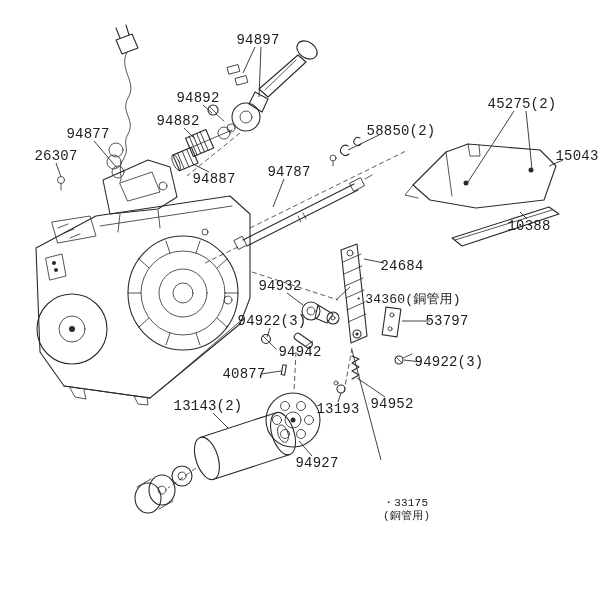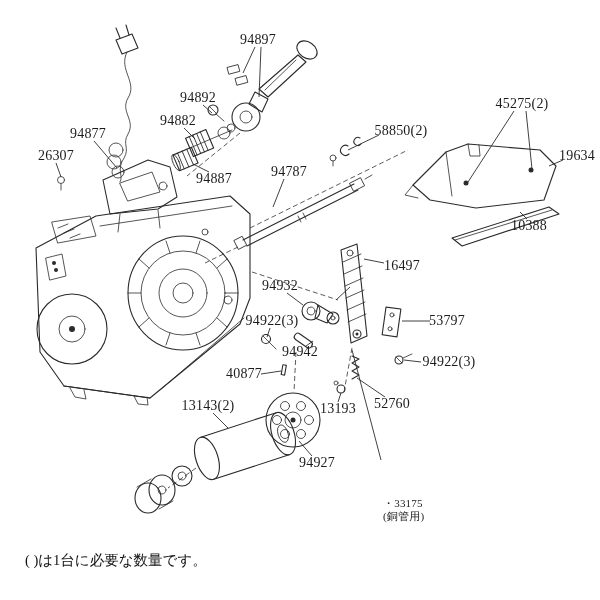--- a/index.html
+++ b/index.html
@@ -1,18 +1,18 @@
 <!DOCTYPE html>
 <html><head>
 <meta charset="utf-8">
 <style>
   html,body{margin:0;padding:0;background:#fff;}
   .canvas{
     position:relative;width:600px;height:600px;background:#ffffff;
-    font-family:Liberation Serif, serif;overflow:hidden;
+    font-family:Liberation Mono, monospace;overflow:hidden;
   }
   .draw-layer{position:absolute;left:0;top:0;}
   .label-layer{position:absolute;left:0;top:0;width:600px;height:600px;pointer-events:none;}
   .part-label{position:absolute;color:#1c1c1c;font-size:14px;line-height:1.18;letter-spacing:.2px;}
   .part-label.center{transform:translate(-50%,-50%);white-space:nowrap;text-align:center;}
   .part-label.left{white-space:pre-wrap;}
   .footer-note{position:absolute;left:25px;top:551px;font-size:14.5px;color:#111;}
   
   .ln{fill:none;stroke:#2b2b2b;stroke-width:1.1;stroke-linejoin:round;stroke-linecap:round;}
   .thin{fill:none;stroke:#2b2b2b;stroke-width:.8;stroke-linecap:round;}
@@ -284,31 +284,31 @@
   <div class="label-layer">
       <div class="part-label center" style="left: 258px; top: 40px;">94897</div>
       <div class="part-label center" style="left: 198px; top: 98px;">94892</div>
       <div class="part-label center" style="left: 178px; top: 121px;">94882</div>
       <div class="part-label center" style="left: 88px; top: 134px;">94877</div>
       <div class="part-label center" style="left: 56px; top: 156px;">26307</div>
       <div class="part-label center" style="left: 214px; top: 179px;">94887</div>
       <div class="part-label center" style="left: 289px; top: 172px;">94787</div>
       <div class="part-label center" style="left: 401px; top: 131px;">58850(2)</div>
       <div class="part-label center" style="left: 522px; top: 104px;">45275(2)</div>
-      <div class="part-label center" style="left: 577px; top: 156px;">19634</div>
+      <div class="part-label center" style="left: 577px; top: 156px;">15043</div>
       <div class="part-label center" style="left: 529px; top: 226px;">10388</div>
-      <div class="part-label center" style="left: 402px; top: 266px;">16497</div>
+      <div class="part-label center" style="left: 402px; top: 266px;">24684</div>
+      <div class="part-label left" style="left: 352px; top: 292px; font-size: 13px;">・34360(銅管用)</div>
       <div class="part-label center" style="left: 447px; top: 321px;">53797</div>
       <div class="part-label center" style="left: 280px; top: 286px;">94932</div>
       <div class="part-label center" style="left: 272px; top: 321px;">94922(3)</div>
       <div class="part-label center" style="left: 300px; top: 352px;">94942</div>
       <div class="part-label center" style="left: 449px; top: 362px;">94922(3)</div>
       <div class="part-label center" style="left: 244px; top: 374px;">40877</div>
       <div class="part-label center" style="left: 208px; top: 406px;">13143(2)</div>
       <div class="part-label center" style="left: 338px; top: 409px;">13193</div>
-      <div class="part-label center" style="left: 392px; top: 404px;">52760</div>
+      <div class="part-label center" style="left: 392px; top: 404px;">94952</div>
       <div class="part-label center" style="left: 317px; top: 463px;">94927</div>
       <div class="part-label left" style="left: 383px; top: 497px; font-size: 11px;">・33175
 (銅管用)</div>
     </div>
 
-  <div class="footer-note">( )は1台に必要な数量です。</div>
 </div>
 
 </body></html>

